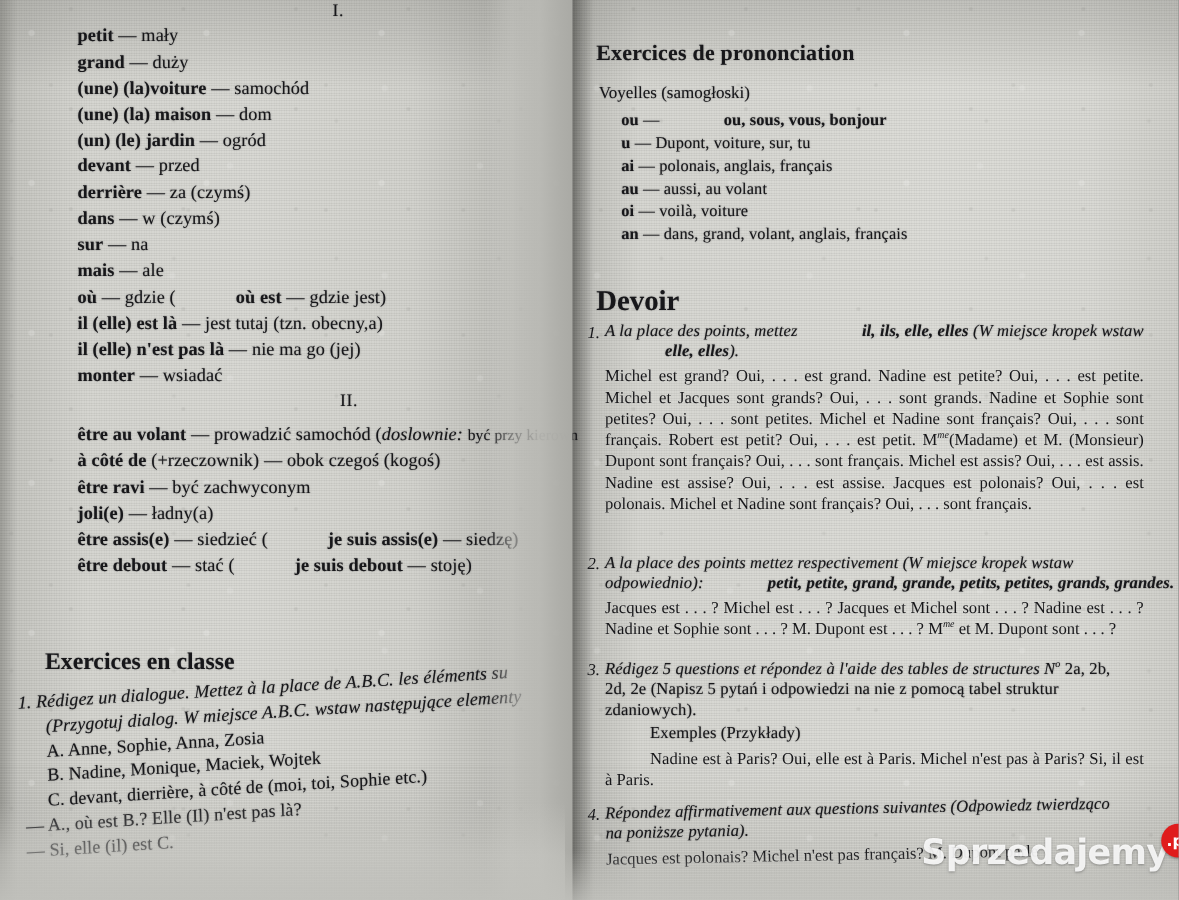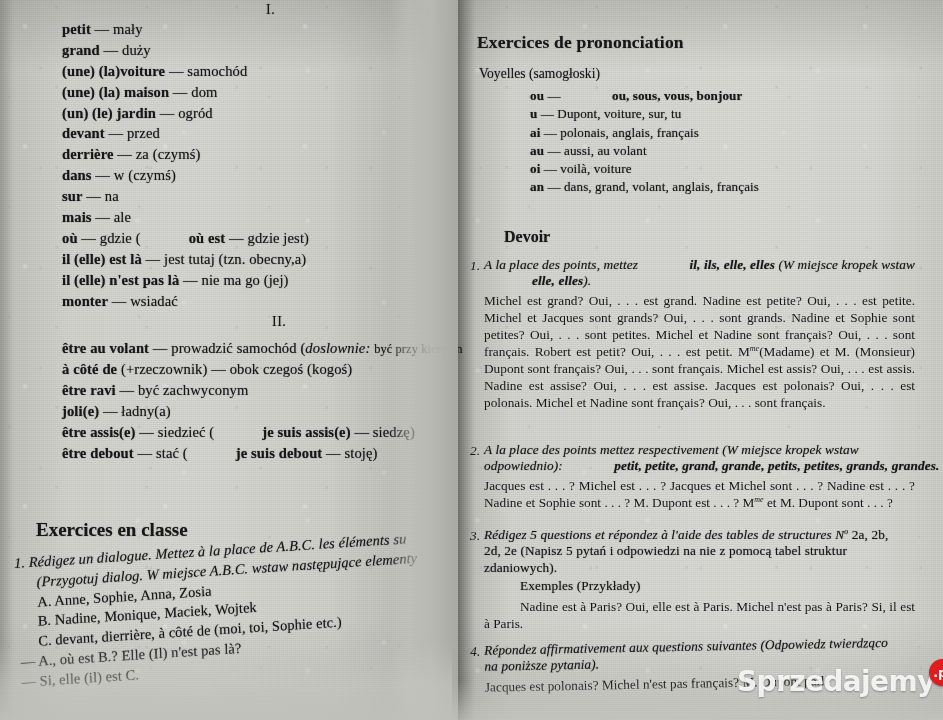--- a/index.html
+++ b/index.html
@@ -177,30 +177,30 @@
   }
   #pron-sub {
     position: absolute;
     left: 479px; top: 66px;
     font-size: 13.6px;
     z-index: 3;
     text-shadow: 0 0 1px rgba(25,25,28,.45);
   }
   #pron-list {
     position: absolute;
-    left: 482px; top: 89px;
+    left: 449px; top: 89px;
     font-size: 13.1px;
     z-index: 3;
   }
   #pron-list .ln { margin-bottom: 5.2px; }
 
   #h-devoir {
     position: absolute;
-    left: 504px; top: 228px;
-    font-size: 16px;
+    left: 477px; top: 228px;
+    font-size: 23px;
     font-weight: bold;
     z-index: 3;
     text-shadow: 0 0 1px rgba(25,25,28,.5);
   }
 
   .ex {
     position: absolute;
     left: 470px;
     width: 445px;
     font-size: 13.3px;

